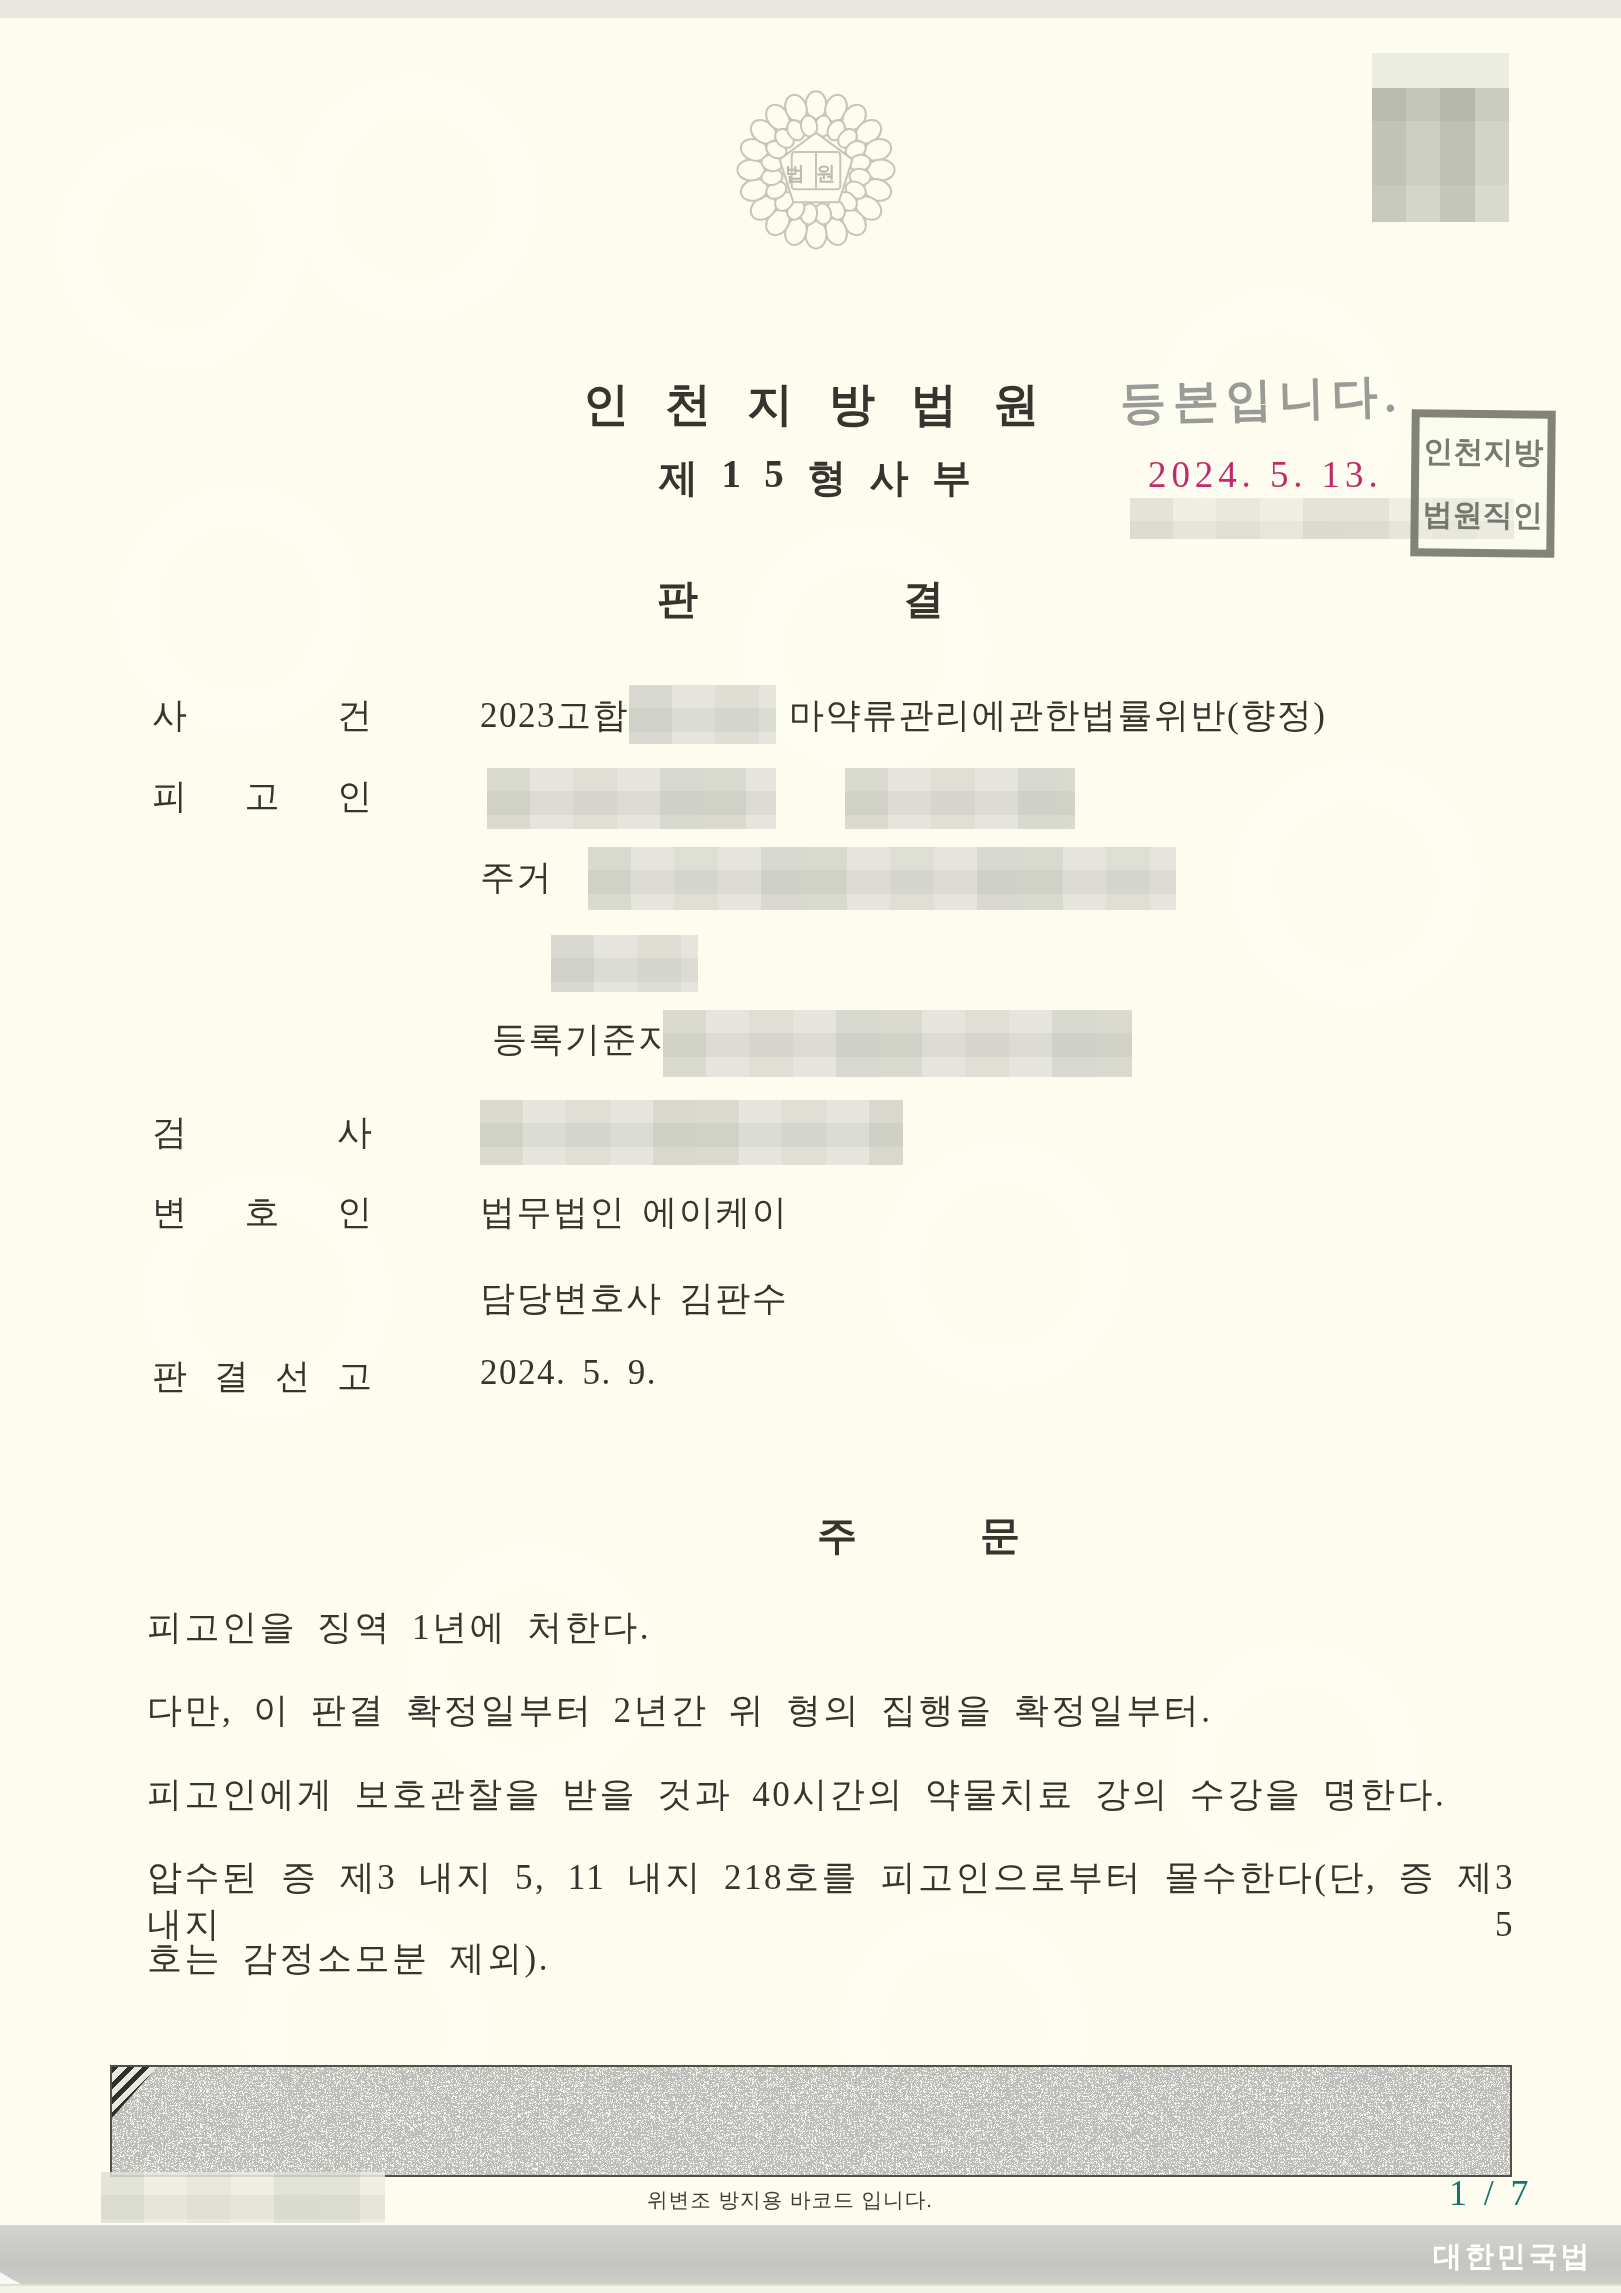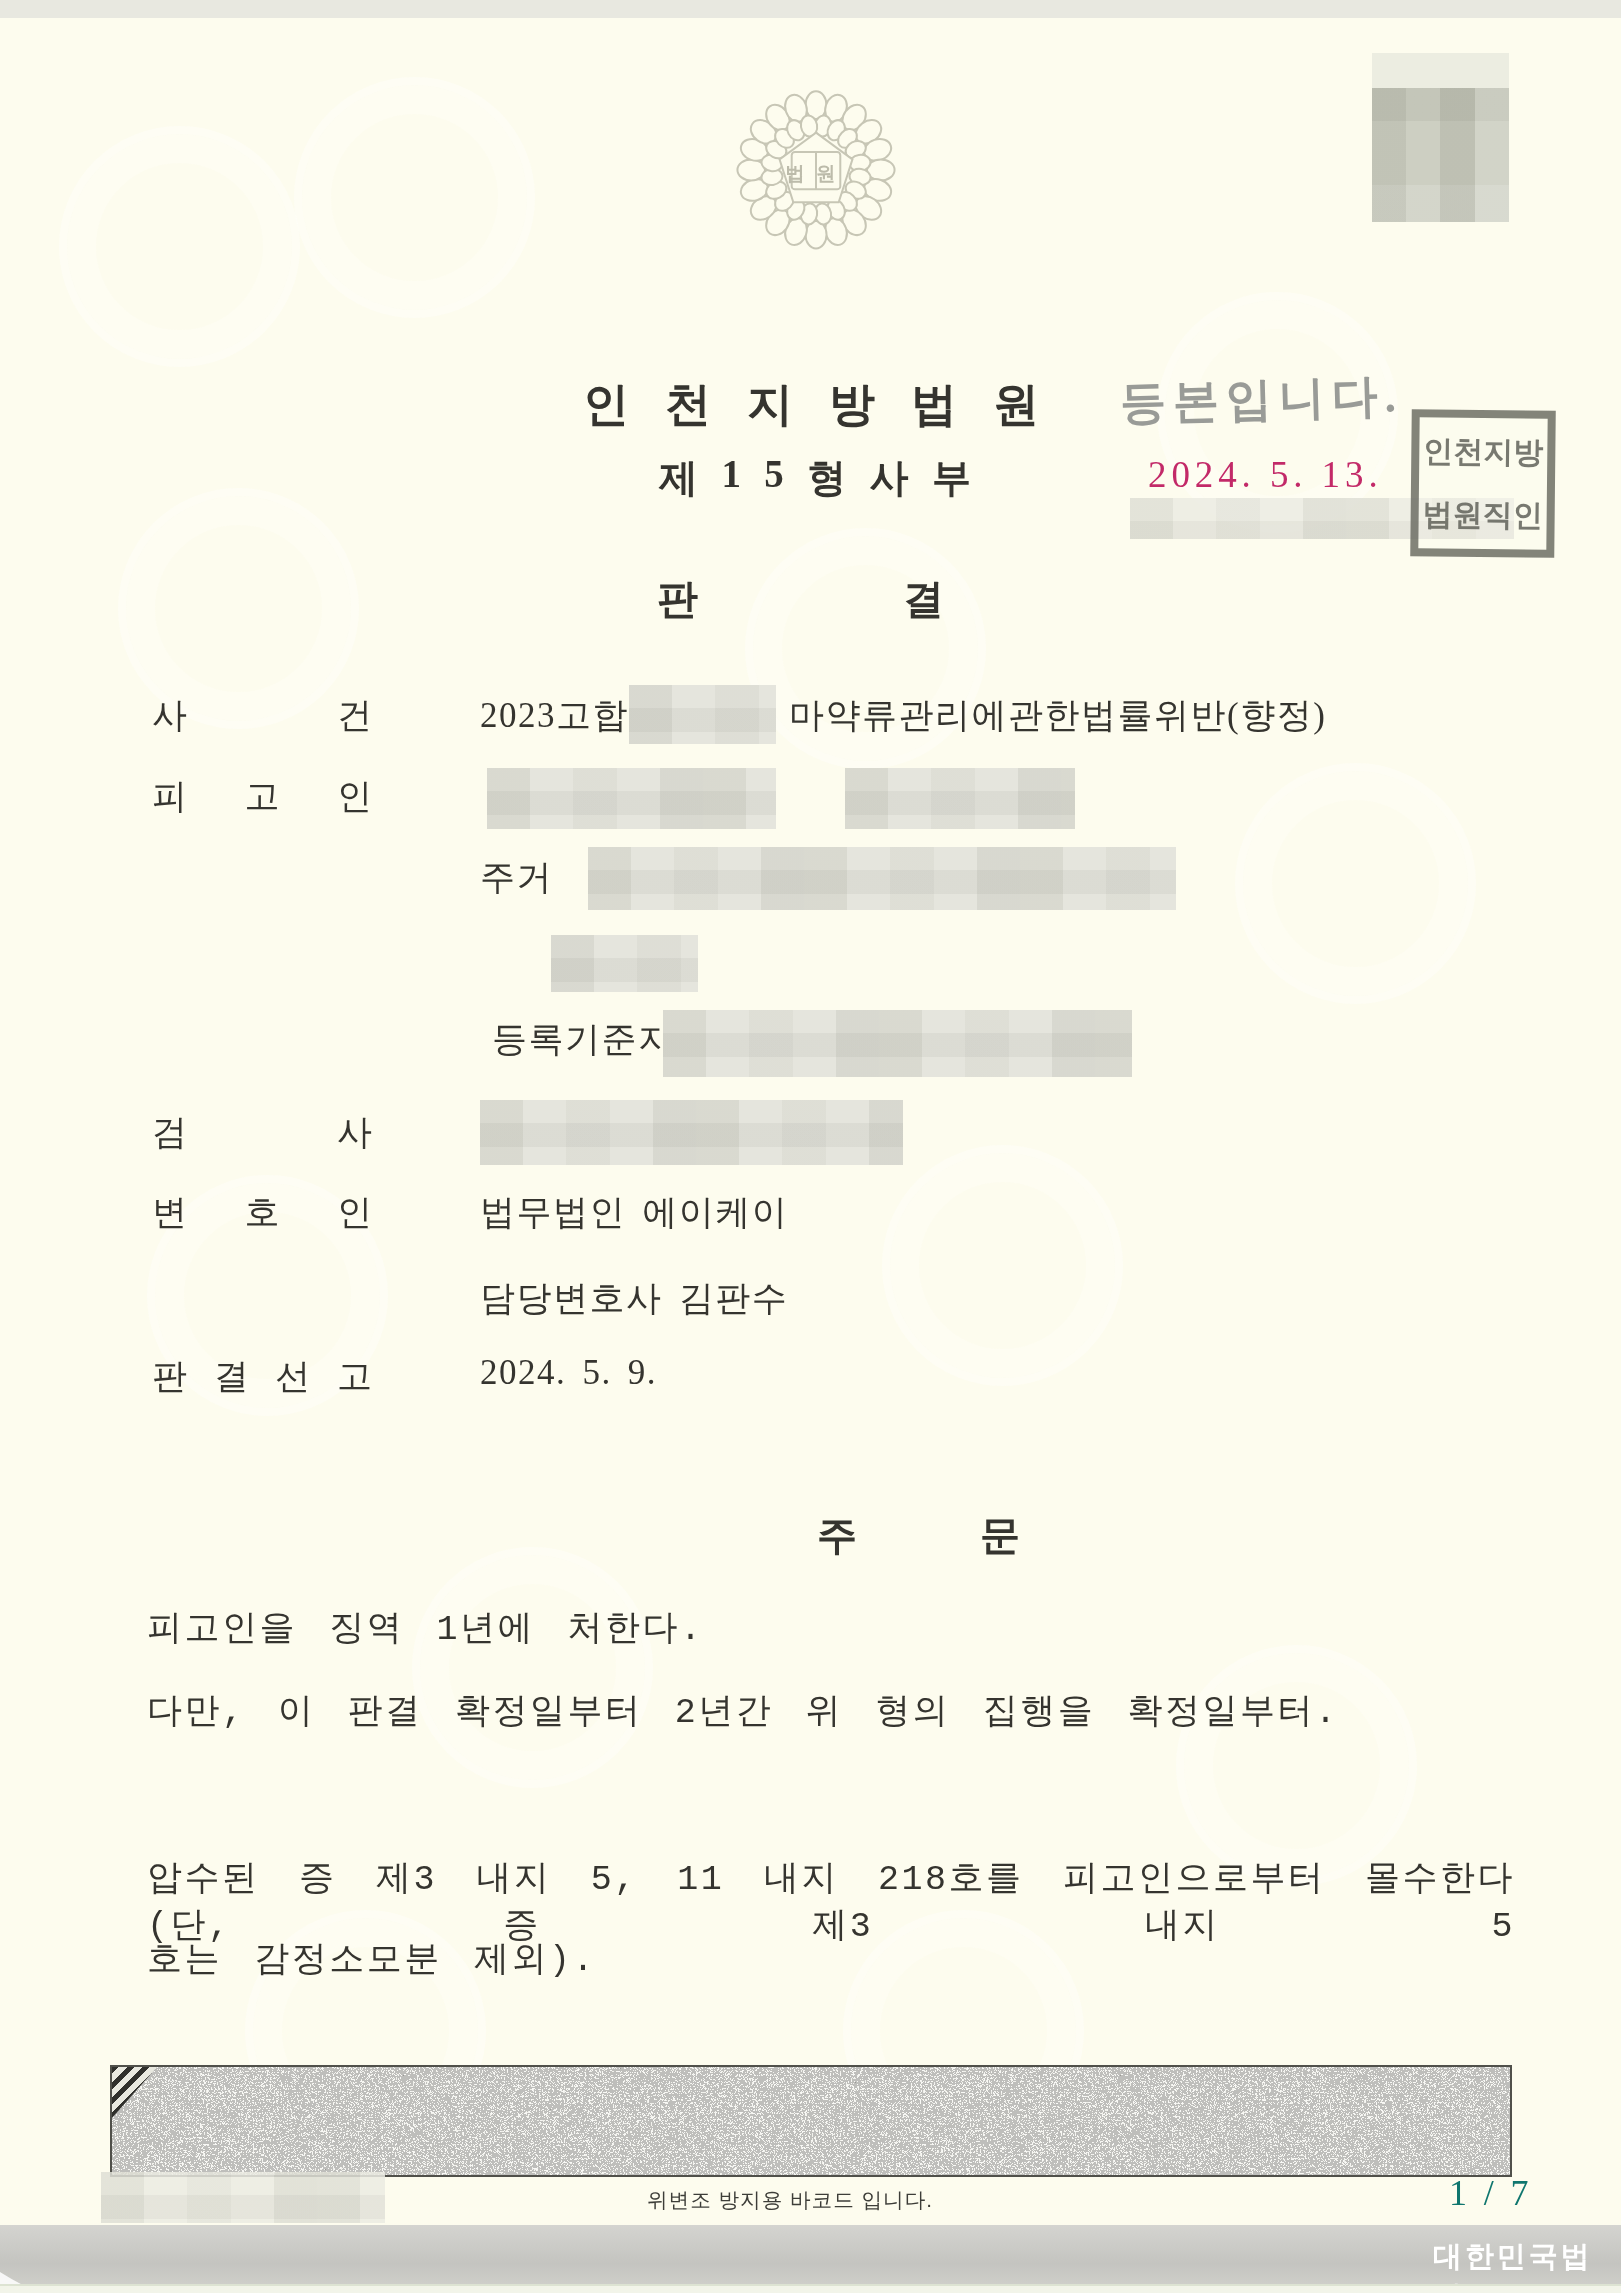--- a/index.html
+++ b/index.html
@@ -77,21 +77,21 @@
   
   .row-label {
     position:absolute; left:152px; width:221px;
     display:flex; justify-content:space-between; font-size:35px; letter-spacing:1px;
   }
   .row-value { position:absolute; font-size:35px; letter-spacing:1.5px; word-spacing:5.9px; white-space:nowrap; }
 
   
   .mun-line {
     position:absolute; left:147px; width:1368px; font-size:35px;
-    letter-spacing:2.5px; word-spacing:8.8px; white-space:nowrap;font-family:Liberation Mono, monospace;
+    letter-spacing:2.5px; word-spacing:8.8px; white-space:nowrap;
   }
   .mun-line.justify { white-space:normal; text-align:justify; text-align-last:justify; }
 
   
   .barcode {
     position:absolute; left:110px; top:2047px; width:1402px; height:112px;
     border:2px solid #50504a; box-sizing:border-box; background:#d6d6ce;
   }
   .barcode svg { display:block; width:100%; height:100%; }
   .barcode-corner {
@@ -367,20 +367,21 @@
       <span>고</span>
     </div>
   <div class="row-value" style="left:480px;top:1335px">2024. 5. 9.</div>
 
   <div class="abs spread mun-head">
       <span>주</span>
       <span>문</span>
     </div>
   <div class="mun-line" style="top:1586px">피고인을 징역 1년에 처한다.</div>
   <div class="mun-line" style="top:1669px">다만, 이 판결 확정일부터 2년간 위 형의 집행을 확정일부터.</div>
+  <div class="mun-line" style="top:1753px">피고인에게 보호관찰을 받을 것과 40시간의 약물치료 강의 수강을 명한다.</div>
   <div class="mun-line justify" style="top:1836px">압수된 증 제3 내지 5, 11 내지 218호를 피고인으로부터 몰수한다(단, 증 제3 내지 5</div>
   <div class="mun-line" style="top:1917px">호는 감정소모분 제외).</div>
 
   <div class="barcode">
     <svg xmlns="http://www.w3.org/2000/svg" viewBox="0 0 1426 110" width="1398" height="108">
       <filter id="grain">
         <feTurbulence type="fractalNoise" baseFrequency="0.7" numOctaves="2" seed="11"></feTurbulence>
         <feColorMatrix type="saturate" values="0"></feColorMatrix>
         <feComponentTransfer>
           <feFuncR type="discrete" tableValues="0.32 0.88 0.52 0.95 0.42"></feFuncR>

